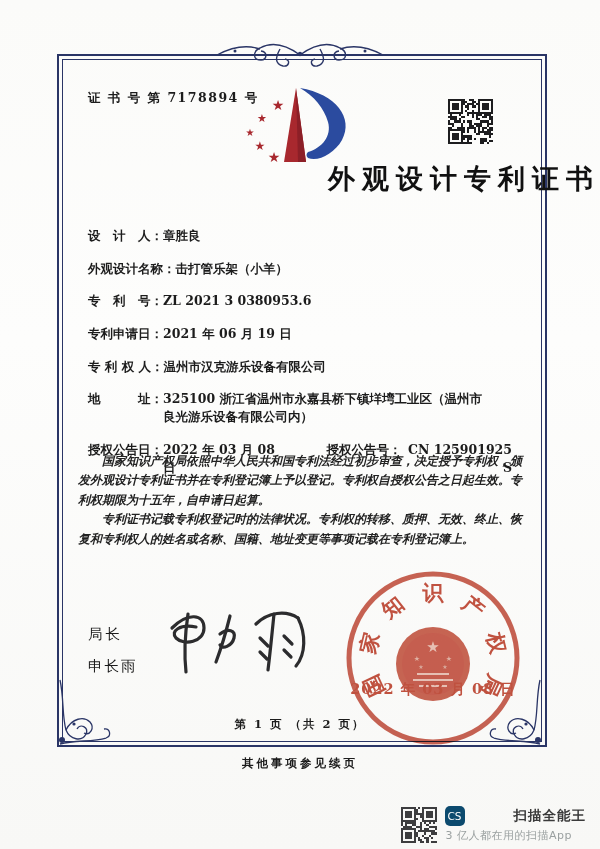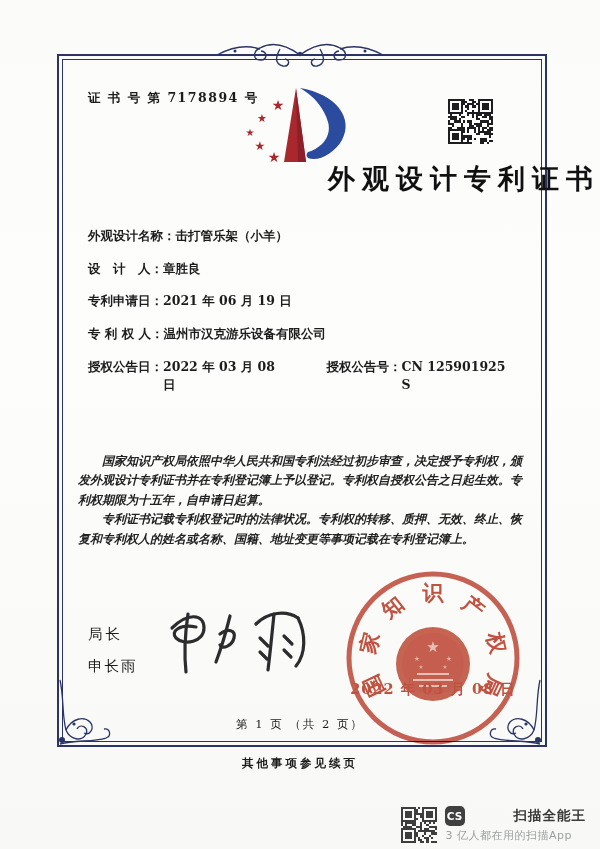--- a/index.html
+++ b/index.html
@@ -29,50 +29,50 @@
   .title{
     position:absolute;left:0;top:161px;width:100%;text-align:right;
     font-size:27px;font-weight:700;letter-spacing:7px;color:#111;z-index:3;
   }
   .fields{position:absolute;left:88px;top:227px;width:424px;z-index:3;}
   .field-row{display:flex;align-items:flex-start;margin-bottom:14.5px;
     font-size:12.5px;font-weight:700;line-height:1.45;}
   .field-label{white-space:pre;flex:0 0 auto;}
   .field-value{flex:1 1 auto;}
   .field-row.double .pair{display:flex;}
-  .field-row.double .pair2{margin-left:42px;}
+  .field-row.double .pair2{margin-left:42px;text-align:right;}
   .body-text{
     position:absolute;left:78px;top:452px;width:448px;z-index:3;
     font-size:12px;line-height:1.62;font-style:italic;font-weight:600;color:#222;
   }
   .body-text p{margin:0;text-indent:2em;}
   .signer{position:absolute;left:88px;top:625px;z-index:3;font-weight:400;}
   .signer .role{font-size:14.5px;letter-spacing:3px;margin-bottom:13px;}
   .signer .name{font-size:14.5px;letter-spacing:2px;}
   .signature{position:absolute;left:158px;top:600px;z-index:3;}
   .seal{position:absolute;left:343px;top:568px;width:180px;height:180px;z-index:4;
     mix-blend-mode:multiply;opacity:.92;}
   .page-num{
     position:absolute;left:0;top:717px;width:100%;text-align:center;
-    font-size:11.5px;font-weight:400;letter-spacing:2px;z-index:3;
+    font-size:11.5px;font-weight:700;letter-spacing:2px;z-index:3;
   }
   .footer-note{
     position:absolute;left:0;top:756px;width:100%;text-align:center;
     font-size:11.5px;font-weight:700;letter-spacing:3px;
   }
   .watermark{
     position:absolute;right:14px;bottom:6px;display:flex;align-items:center;gap:8px;
     font-family:"DejaVu Sans","Liberation Sans",sans-serif;
   }
   .qr-wm{width:36px;height:36px;opacity:.85;}
   .wm-right{display:flex;flex-direction:column;gap:2px;}
   .wm-top{display:flex;align-items:center;gap:5px;}
   .cs-icon{
-    width:20px;height:20px;border-radius:5px;background:#404040;color:#fff;
-    font-size:10.5px;font-weight:700;display:flex;align-items:center;justify-content:center;
+    width:20px;height:20px;border-radius:5px;background:#0c4a6e;color:#fff;
+    font-size:10.5px;font-weight:400;display:flex;align-items:center;justify-content:center;
   }
   .wm-title{font-size:13.5px;font-weight:700;color:#3a3a3a;letter-spacing:1px;margin-left:44px;}
   .wm-sub{font-size:11px;color:#9aa0a0;letter-spacing:.5px;padding-left:1px;}
 </style>
 </head>
 <body>
 
 <div class="frame">
   <div class="frame-inner"></div>
 </div>
@@ -373,34 +373,42 @@
       <rect x="15" y="20" width="1" height="1"></rect>
       <rect x="16" y="20" width="1" height="1"></rect>
       <rect x="18" y="20" width="1" height="1"></rect>
     </svg>
   </div>
 
 <div class="title">外观设计专利证书</div>
 
 <div class="fields">
   <div class="field-row">
+    <span class="field-label">设　计　人：</span>
+    <span class="field-value">章胜良</span>
+  </div>
+  <div class="field-row">
     <span class="field-label">外观设计名称：</span>
     <span class="field-value">击打管乐架（小羊）</span>
   </div>
   <div class="field-row">
-    <span class="field-label">设　计　人：</span>
-    <span class="field-value">章胜良</span>
+    <span class="field-label">专　利　号：</span>
+    <span class="field-value">ZL 2021 3 0380953.6</span>
   </div>
   <div class="field-row">
     <span class="field-label">专利申请日：</span>
     <span class="field-value">2021 年 06 月 19 日</span>
   </div>
   <div class="field-row">
     <span class="field-label">专 利 权 人：</span>
     <span class="field-value">温州市汉克游乐设备有限公司</span>
+  </div>
+  <div class="field-row" style="width:400px;">
+    <span class="field-label">地　　　址：</span>
+    <span class="field-value">325100 浙江省温州市永嘉县桥下镇垟塆工业区（温州市良光游乐设备有限公司内）</span>
   </div>
   <div class="field-row double">
     <span class="pair">
       <span class="field-label">授权公告日：</span>
       <span class="field-value">2022 年 03 月 08 日</span>
     </span>
     <span class="pair pair2">
       <span class="field-label">授权公告号：</span>
       <span class="field-value">CN 125901925 S</span>
     </span>

